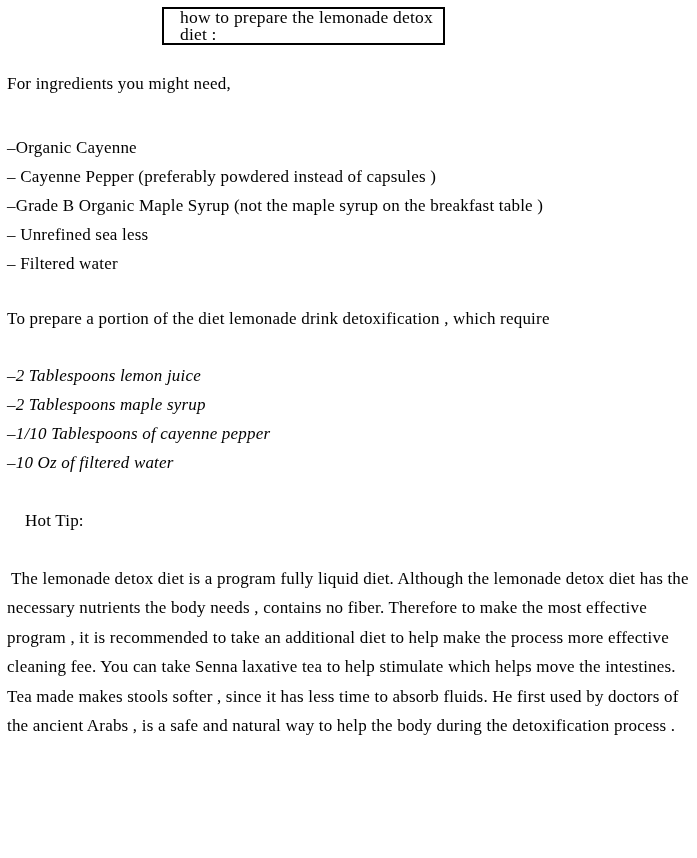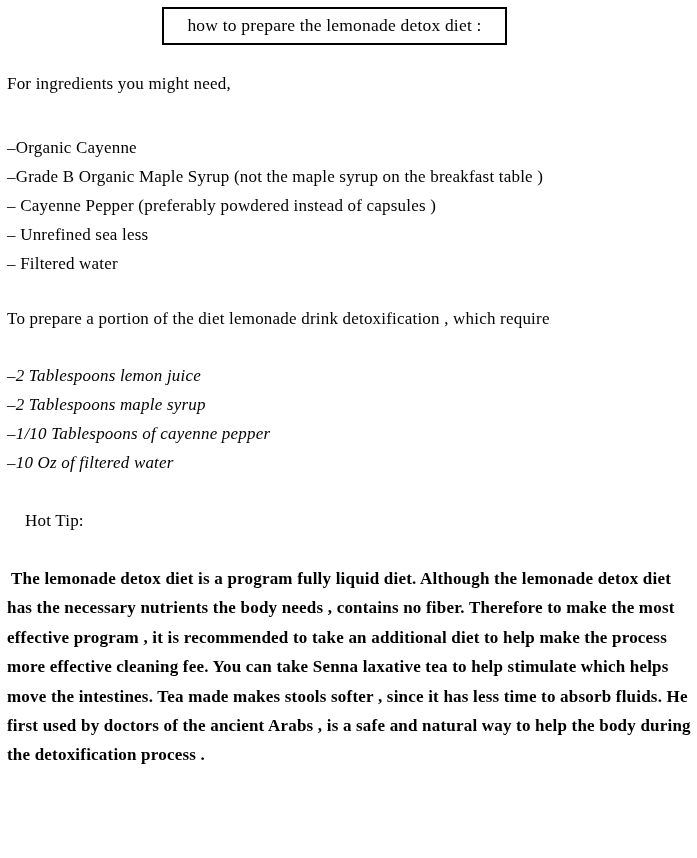--- a/index.html
+++ b/index.html
@@ -20,62 +20,62 @@
   .page {
     box-sizing: border-box;
     width: 697px;
     height: 858px;
     padding: 0 3px 0 7px;
     background: #ffffff;
   }
   .title-box {
     box-sizing: border-box;
     margin: 7px 0 0 155px;
-    width: 345px;
+    width: 283px;
     height: 38px;
     border: 2px solid #000000;
     display: flex;
     align-items: center;
     justify-content: center;
     font-size: 17.5px;
     line-height: 1;
     background: #ffffff;
+    padding-left: 16px;
   }
   p, .line {
     margin: 0;
     padding: 0;
   }
   .intro        { margin-top: 24px; }
   .list-block-1 { margin-top: 35px; }
   .prep-intro   { margin-top: 26px; }
   .list-block-2 { margin-top: 28px; font-style: italic; }
   .servings     { margin-top: 39px; }
   .hot-tip      { margin-top: 29px; margin-left: 18px; }
   .paragraph {
     margin-top: 29px;
     line-height: 29.4px;
     text-indent: 4px;
-    font-weight: bold;
   }
 </style>
 </head>
 <body>
 
 <div class="page">
 
   <div class="title-box">
     <span>how to prepare the lemonade detox diet :</span>
   </div>
 
   <p class="line intro">For ingredients you might need,</p>
 
   <div class="list-block-1">
     <div class="line">–Organic Cayenne</div>
+    <div class="line">– Cayenne Pepper (preferably powdered instead of capsules )</div>
     <div class="line">–Grade B Organic Maple Syrup (not the maple syrup on the breakfast table )</div>
-    <div class="line">– Cayenne Pepper (preferably powdered instead of capsules )</div>
     <div class="line">– Unrefined sea less</div>
     <div class="line">– Filtered water</div>
   </div>
 
   <p class="line prep-intro">To prepare a portion of the diet lemonade drink detoxification , which require</p>
 
   <div class="list-block-2">
     <div class="line">–2 Tablespoons lemon juice</div>
     <div class="line">–2 Tablespoons maple syrup</div>
     <div class="line">–1/10 Tablespoons of cayenne pepper</div>

